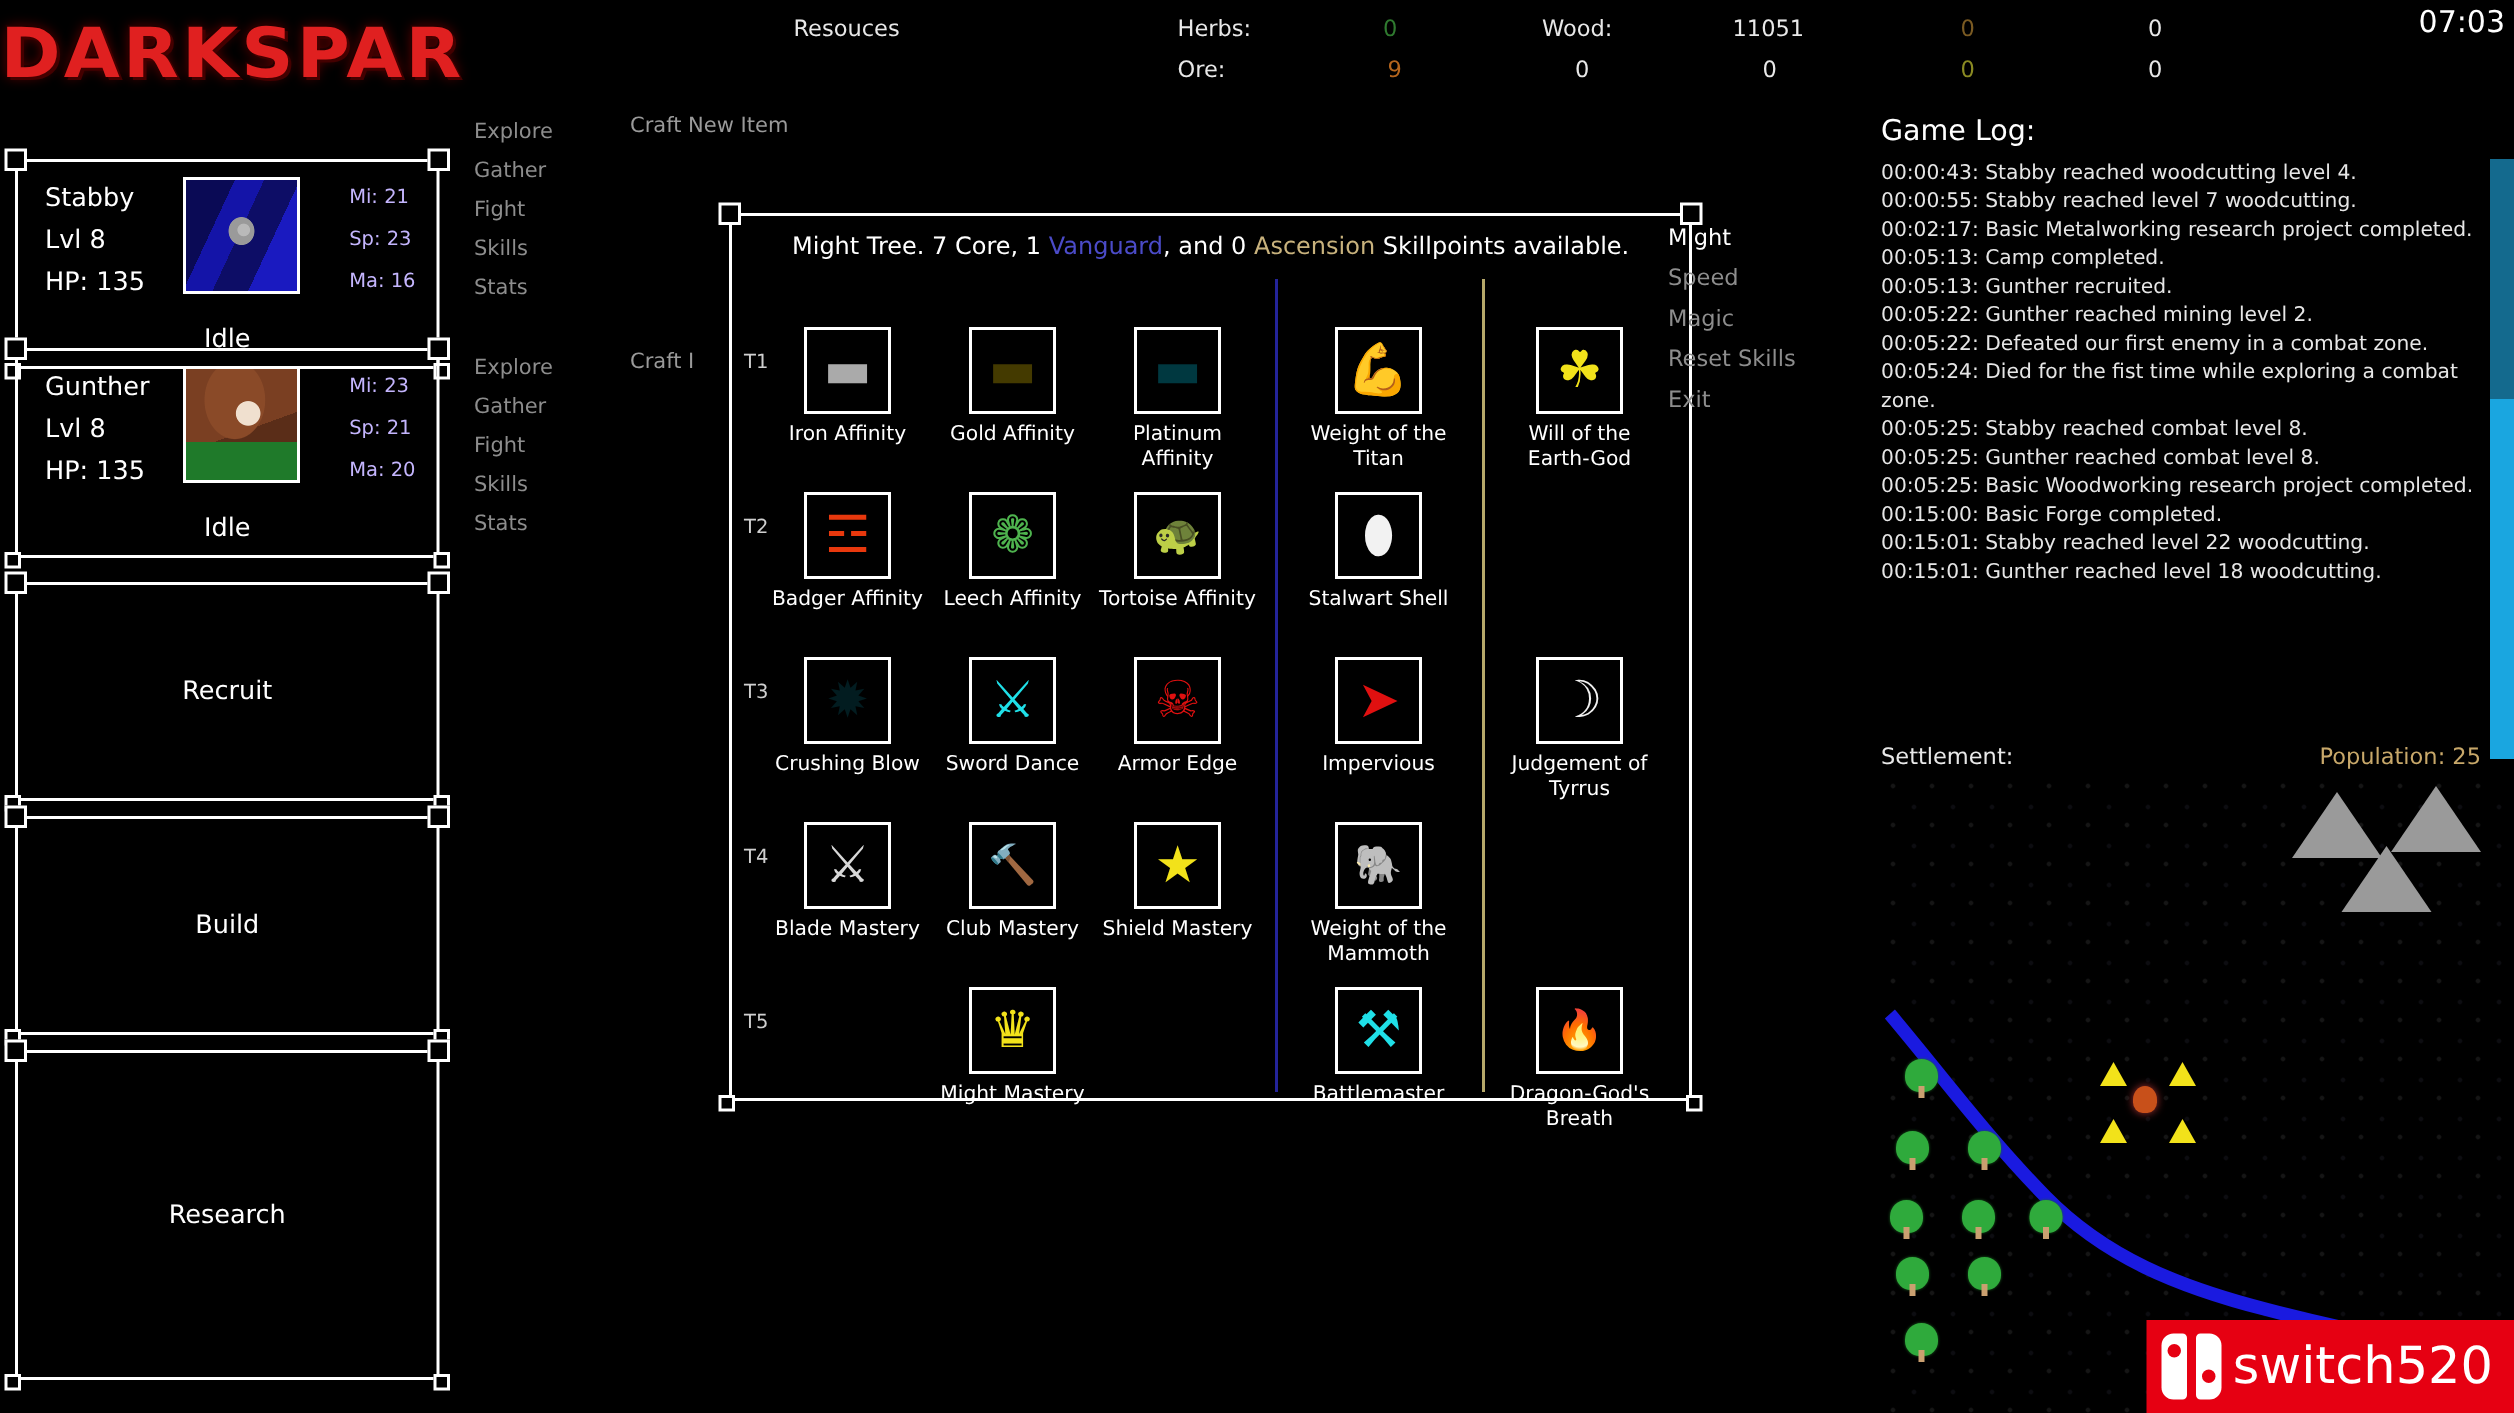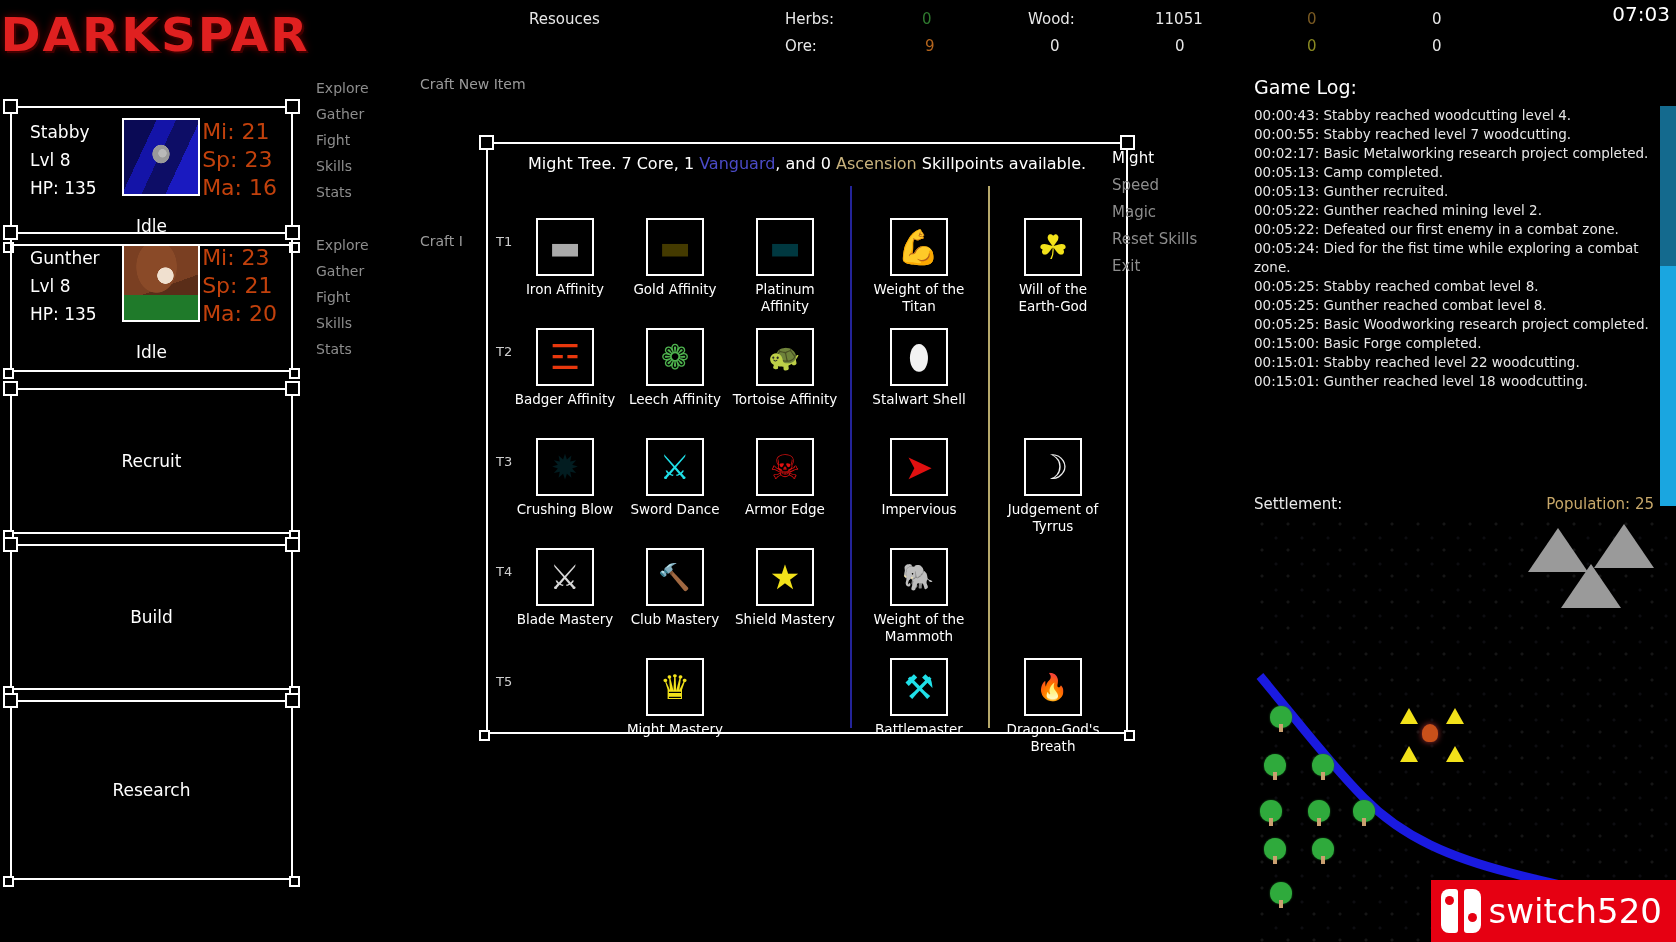--- a/index.html
+++ b/index.html
@@ -41,21 +41,21 @@
   #resbar .lbl  { color: #e8e8e8; }
   #clock { position: absolute; right: 6px; top: 2px; font-size: 20px; color: #fff; }
 
   
   #leftcol { position: absolute; left: 0; top: 68px; width: 305px; bottom: 0; }
   .panel { position: absolute; left: 10px; width: 283px; }
   .charpanel { height: 140px; }
   .charpanel .inner { position: relative; width: 100%; height: 100%; }
   .charname { position: absolute; left: 18px; top: 10px; font-size: 17px; line-height: 28px; color: #fff; }
   .portrait { position: absolute; left: 110px; top: 10px; width: 78px; height: 78px; border: 2px solid #fff; }
-  .stats { position: absolute; right: 14px; top: 10px; font-size: 22px; line-height: 28px; text-align: left; color: #c2410c; }
+  .stats { position: absolute; right: 14px; top: 10px; font-size: 13px; line-height: 28px; text-align: left; color: #c4b5fd; }
   .status { position: absolute; left: 0; right: 0; bottom: 8px; text-align: center; font-size: 17px; color: #fff; }
 
   .actionpanel { display: flex; align-items: center; justify-content: center; }
   .actionpanel .lab { font-size: 17px; color: #fff; }
 
   
   .pt-stabby {
     background:
       radial-gradient(circle at 52% 45%, #b9b9b9 0 7%, rgba(0,0,0,0) 8%),
       radial-gradient(ellipse at 50% 46%, #9a9a9a 0 16%, rgba(0,0,0,0) 17%),
@@ -246,21 +246,21 @@
     <div class="panel actionpanel frame" style="top:320px; height:146px;">
       <span class="c3"></span>
         <span class="c4"></span>
       <div class="lab">Recruit</div>
     </div>
     <div class="panel actionpanel frame" style="top:476px; height:146px;">
       <span class="c3"></span>
         <span class="c4"></span>
       <div class="lab">Build</div>
     </div>
-    <div class="panel actionpanel frame" style="top:632px; height:180px;">
+    <div class="panel actionpanel frame" style="top:632px; height:220px;">
       <span class="c3"></span>
         <span class="c4"></span>
       <div class="lab">Research</div>
     </div>
   </div>
 
   <div class="navmenu" style="left:316px; top:75px;">
     <div>Explore</div>
     <div>Gather</div>
     <div>Fight</div>

